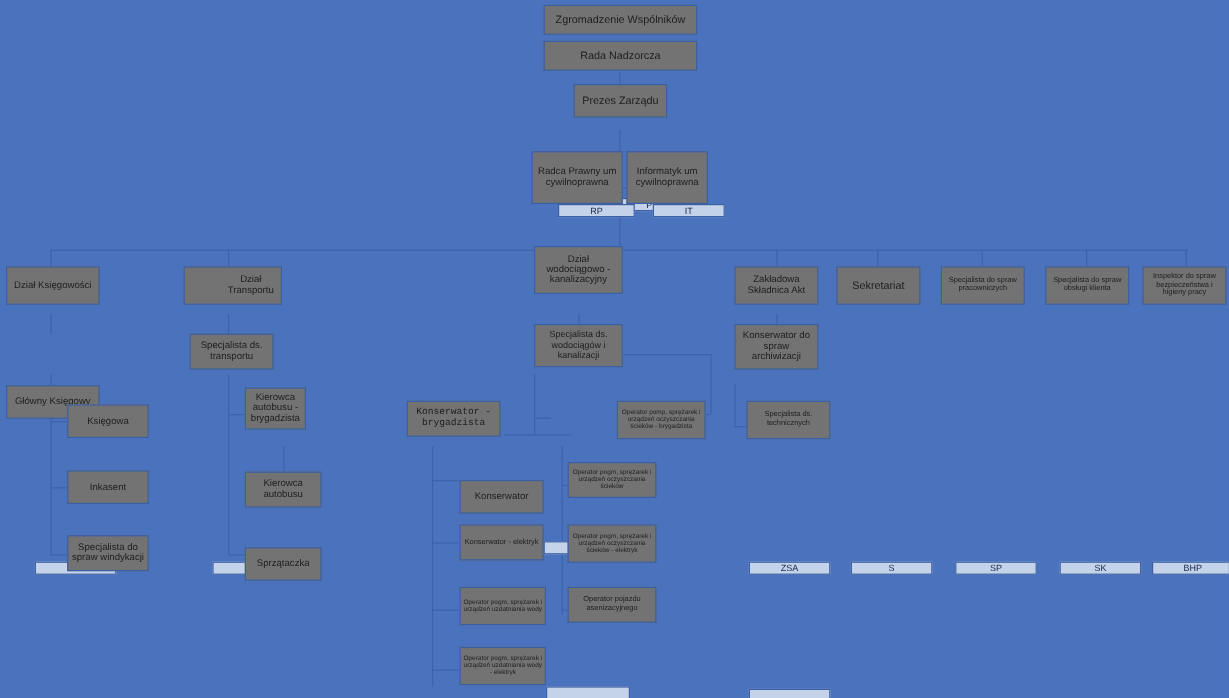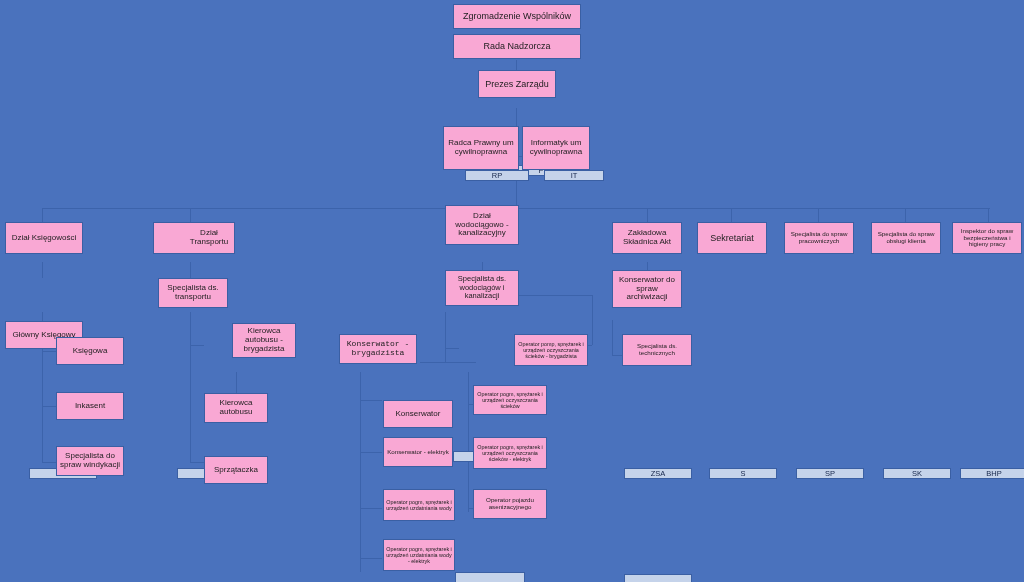--- a/index.html
+++ b/index.html
@@ -16,21 +16,21 @@
   .lines{position:absolute;left:0;top:0;width:1024px;height:582px;}
   .ln{position:absolute;background:#3c63ab;}
   .ln.h{height:1px;}
   .ln.v{width:1px;}
 
   
   .node{position:absolute;}
   .node .body{
     position:absolute;left:0;top:0;
     box-sizing:border-box;
-    background:#f9a8d4;
+    background:#737373;
     border:1px solid #3a5fa3;
     display:flex;align-items:center;justify-content:center;
     text-align:center;
     color:#1d1d1d;
     line-height:1.12;
     padding:1px 2px;
     overflow:hidden;
   }
   .node .tag{
     position:absolute;
@@ -166,21 +166,21 @@
     <div class="body" style="width:82px;height:32px;padding-left:32px;">Dział Transportu</div>
     <div class="tag" style="left:24px;top:246px;width:68px;height:11px;">DT</div>
   </div>
 
   <div class="node fs8" style="left:158px;top:278px;width:70px;height:40px;">
     <div class="body" style="width:70px;height:30px;">Specjalista ds. transportu</div>
 
   </div>
 
   <div class="node fs8" style="left:204px;top:323px;width:64px;height:46px;">
-    <div class="body" style="width:64px;height:35px;margin-left:28px;">Kierowca autobusu - brygadzista</div>
+    <div class="body" style="width:51px;height:35px;">Kierowca autobusu - brygadzista</div>
 
   </div>
 
   <div class="node fs8" style="left:204px;top:393px;width:64px;height:42px;">
     <div class="body" style="width:64px;height:30px;">Kierowca autobusu</div>
 
   </div>
 
   <div class="node fs8" style="left:204px;top:456px;width:64px;height:40px;">
     <div class="body" style="width:64px;height:28px;">Sprzątaczka</div>

